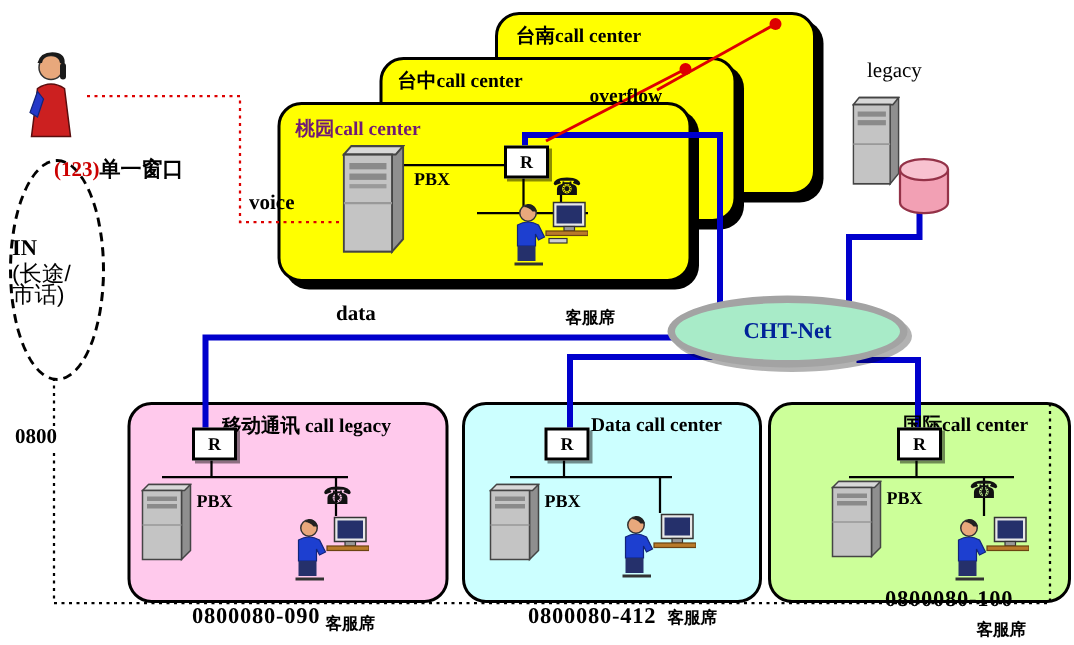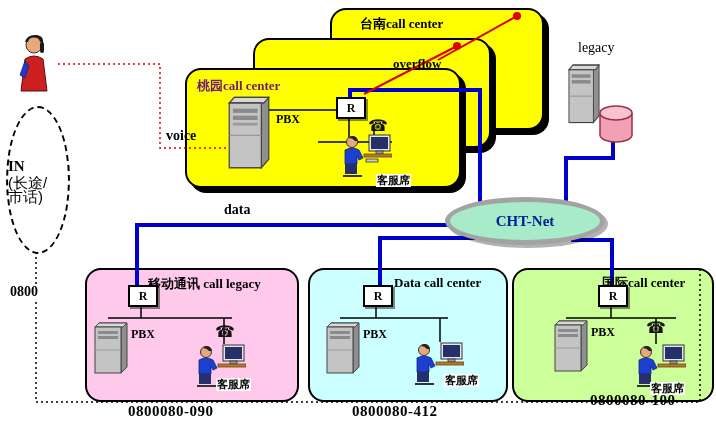--- a/index.html
+++ b/index.html
@@ -6,21 +6,21 @@
   .canvas{position:relative;width:716px;height:430px;background:#ffffff;overflow:hidden;
           font-family:"Liberation Sans",sans-serif;}
   .box{position:absolute;border:2px solid #000;border-radius:16px;}
   .shadowed{box-shadow:5px 5px 0 #000;}
   .title{position:absolute;font:bold 13px "Liberation Serif",serif;white-space:nowrap;z-index:6;color:#000;}
   .router{position:absolute;width:26px;height:18px;background:#fff;border:2px solid #000;z-index:7;
           display:flex;align-items:center;justify-content:center;
           font:bold 12px "Liberation Serif",serif;box-shadow:2px 2px 0 rgba(0,0,0,.45);}
   .pbxlabel{position:absolute;font:bold 12px "Liberation Serif",serif;z-index:6;}
   .seat{position:absolute;font-weight:bold;font-size:11px;line-height:13px;background:#fff;
-        padding:0 1px;z-index:7;white-space:nowrap;}
+        padding:0 1px;z-index:7;white-space:nowrap;margin-top:32px;}
   .phone{position:absolute;font-size:16px;line-height:1;color:#111;z-index:6;}
   .num{position:absolute;font:bold 15px "Liberation Serif",serif;letter-spacing:.5px;z-index:6;}
   .icon{position:absolute;z-index:6;line-height:0;}
   .freelabel{position:absolute;font:bold 14px "Liberation Serif",serif;z-index:6;white-space:nowrap;}
   .overlay{position:absolute;left:0;top:0;z-index:5;pointer-events:none;}
   .net{position:absolute;left:445px;top:197px;width:150px;height:38px;background:#A8EBC8;
        border:5px solid #a3a3a3;border-radius:50%;z-index:6;display:flex;align-items:center;justify-content:center;
        font:bold 15px "Liberation Serif",serif;color:#002299;box-shadow:3px 3px 0 rgba(0,0,0,.3);}
   .in-ellipse{position:absolute;left:6px;top:106px;width:60px;height:144px;background:#fff;
        border:2px dashed #000;border-radius:50%;z-index:2;display:flex;flex-direction:column;
@@ -94,25 +94,29 @@
   <span class="icon" style="left:14px;top:34px;">
     <svg width="46" height="58" viewBox="0 0 46 58">
       <circle cx="20" cy="11" r="8" fill="#e8a87c" stroke="#333"></circle>
       <path d="M11 8 q2 -8 12 -7 q7 1 6 8 l-3 -1 q-1 -5 -6 -5 q-5 0 -6 5 z" fill="#1a1a1a"></path>
       <rect x="26" y="8" width="4" height="11" rx="2" fill="#1a1a1a"></rect>
       <path d="M7 57 l4 -32 q9 -6 18 0 l4 32 z" fill="#cc2020" stroke="#5a0d0d"></path>
       <path d="M11 27 l-5 14 5 3 4 -12 z" fill="#2438c8" stroke="#11247a" stroke-width="0.8"></path>
     </svg>
   </span>
 
+  <div class="hotline">
+    <span class="pfx">(123)</span><span>单一窗口</span>
+  </div>
   <span class="freelabel" style="left:166px;top:128px;">voice</span>
   <span class="freelabel" style="left:224px;top:202px;">data</span>
   <span class="freelabel" style="left:10px;top:284px;background:#fff;">0800</span>
 
-  <span class="title" style="left:344px;top:15px;margin-left:16px;">台南call center</span>
+  <span class="title" style="left:344px;top:15px;">台南call center</span>
+  <span class="title" style="left:265px;top:45px;">台中call center</span>
   <span class="title" style="left:197px;top:77px;color:#701a75;">桃园call center</span>
   <span class="title" style="left:393px;top:56px;text-align:center;">overflow</span>
 
   <span class="icon" style="left:228px;top:96px;">
     <svg viewBox="0 0 34 54" preserveAspectRatio="none" width="42" height="76">
       <polygon points="5,1 33,1 33,45 27,51 27,5" fill="#8f8f8f" stroke="#444"></polygon>
       <polygon points="1,5 5,1 33,1 29,5" fill="#d8d8d8" stroke="#444"></polygon>
       <rect x="1" y="5" width="26" height="46" fill="#c4c4c4" stroke="#444"></rect>
       <rect x="4" y="9" width="20" height="3" fill="#8a8a8a"></rect>
       <rect x="4" y="14" width="20" height="3" fill="#8a8a8a"></rect>

